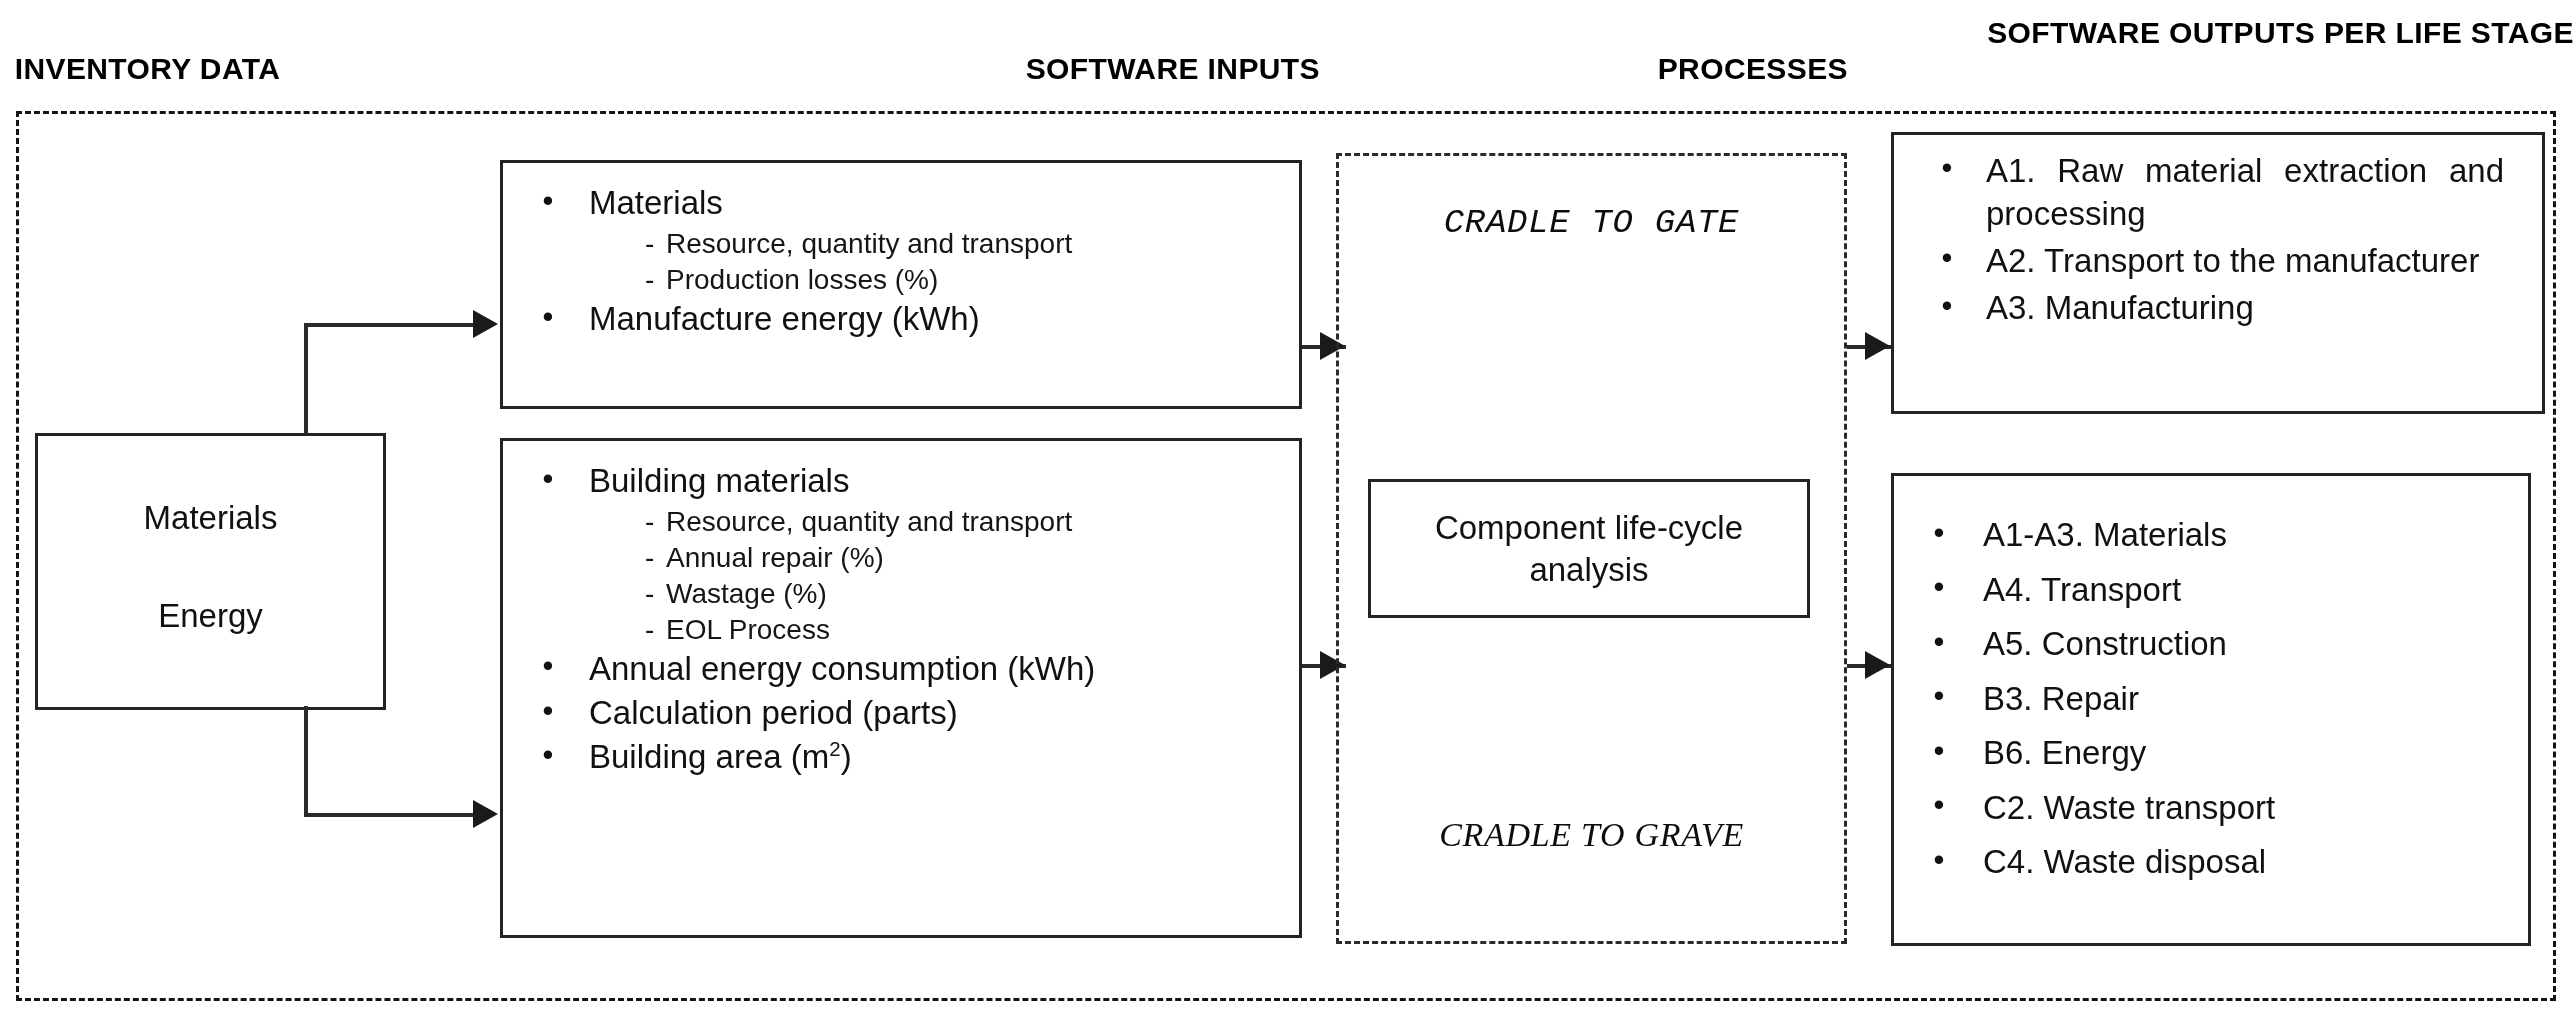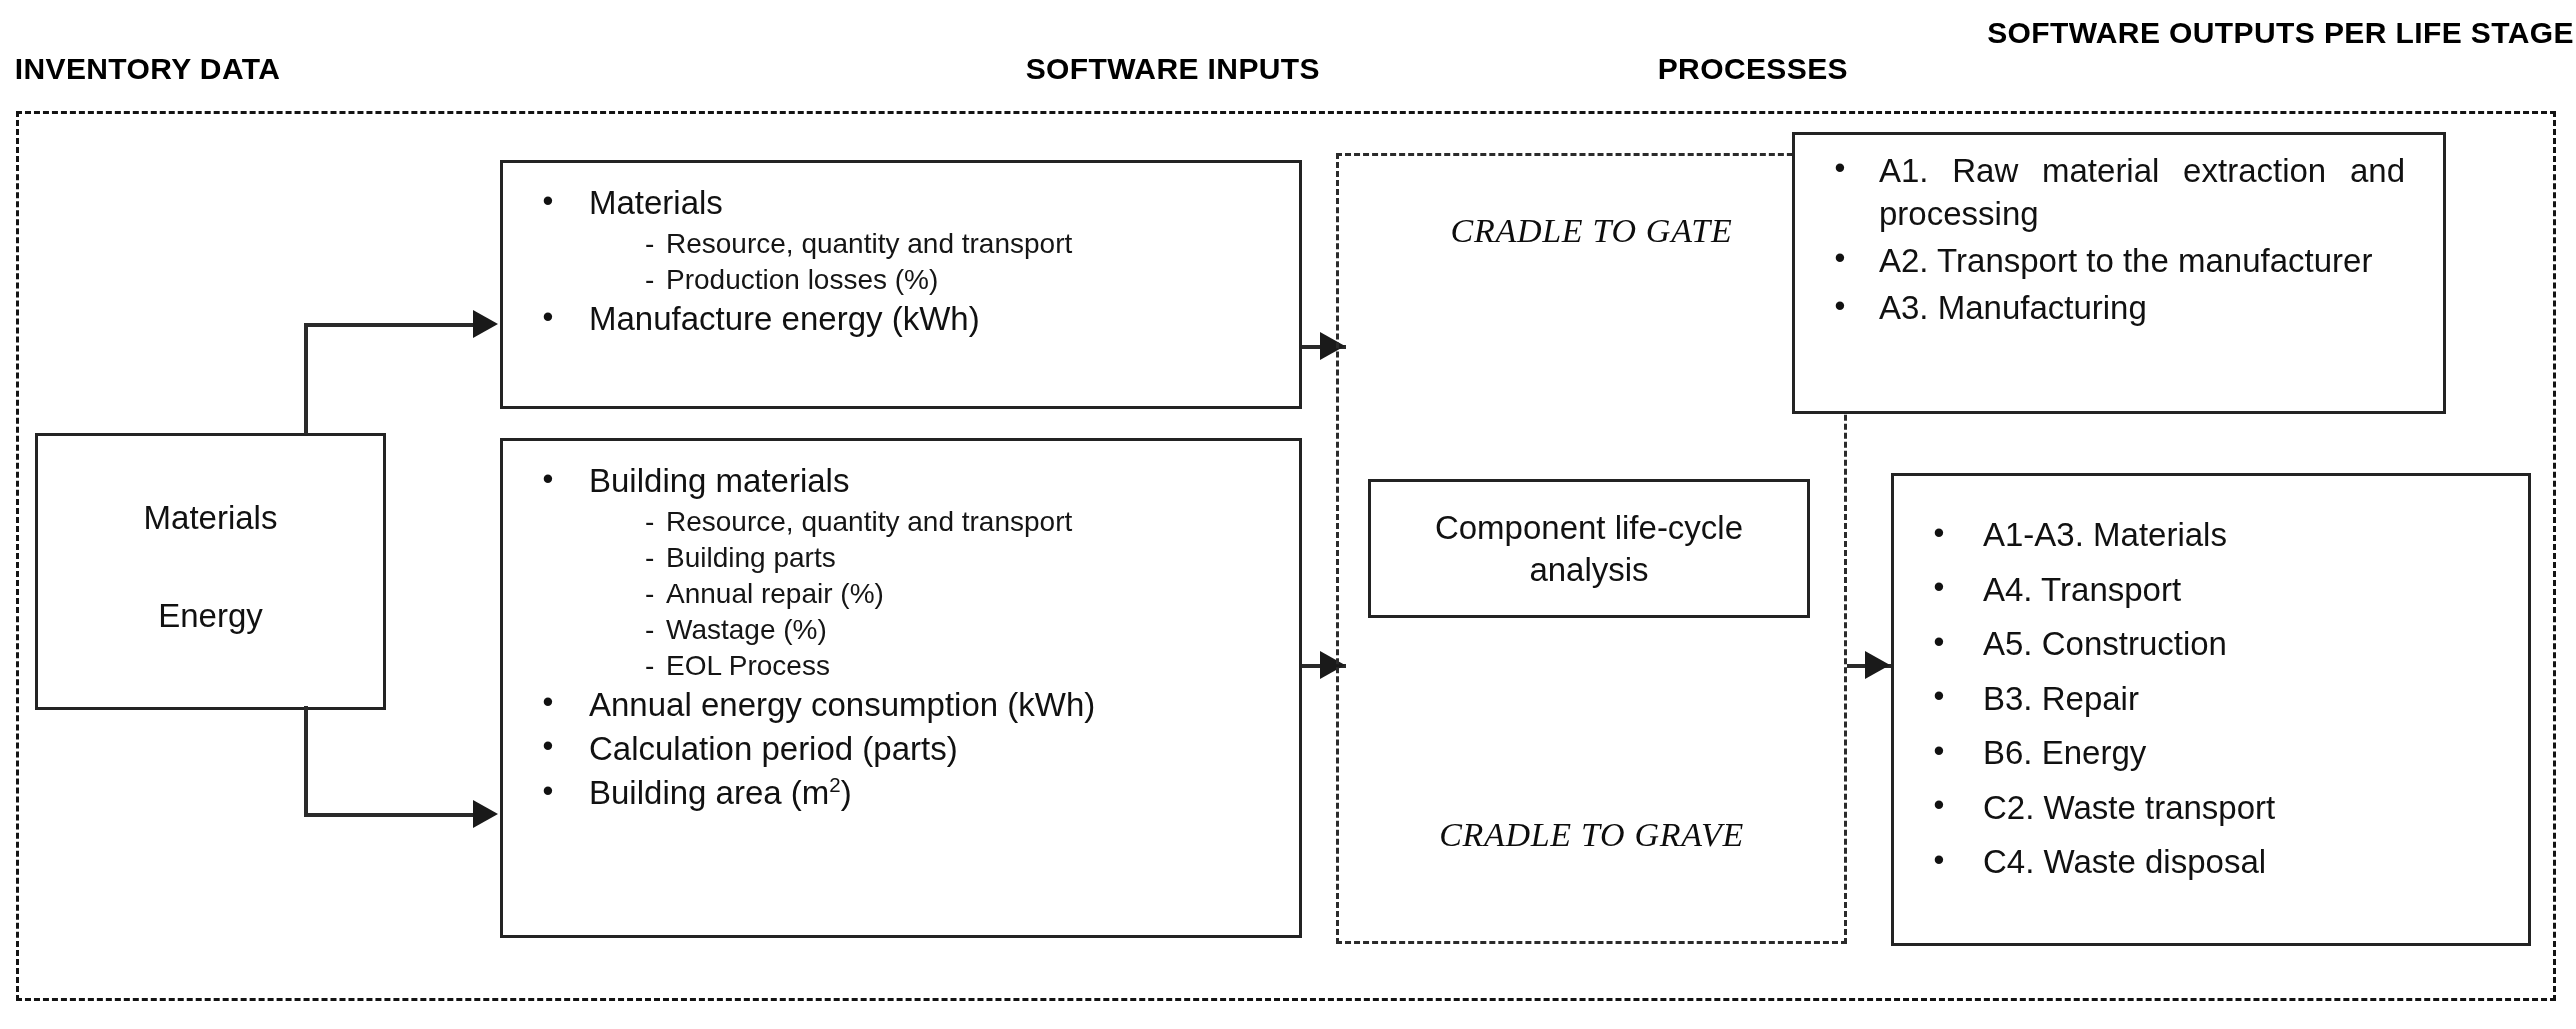--- a/index.html
+++ b/index.html
@@ -140,21 +140,21 @@
     position: absolute;
     left: 0;
     width: 100%;
     text-align: center;
     font-family: "Liberation Serif", serif;
     font-style: italic;
     font-size: 34px;
     letter-spacing: 0.7px;
     color: #0d0d0d;
   }
-  #label-cradle-gate  { top: 56px; }
+  #label-cradle-gate  { top: 48px; font-family: Liberation Mono, monospace; }
   #label-cradle-grave { top: 660px; }
 
   #clc-box {
     left: 1368px;
     top: 479px;
     width: 442px;
     height: 139px;
     display: flex;
     align-items: center;
     justify-content: center;
@@ -162,24 +162,25 @@
   #clc-box .clc-text {
     font-size: 33px;
     line-height: 1.25;
     text-align: center;
     color: #111;
     padding: 0 13.2px;
   }
 
   
   #outputs-box-1 {
-    left: 1792px;
+    left: 1891px;
     top: 132px;
     width: 654px;
     height: 282px;
+    padding-left: 8px;
   }
   #outputs-box-2 {
     left: 1891px;
     top: 473px;
     width: 640px;
     height: 473px;
   }
   #outputs-box-1 .bullet-list { padding-top: 14.7px; }
   #outputs-box-1 .bullet-item {
     text-align: justify;
@@ -242,21 +243,20 @@
       <li class="sub-item">Resource, quantity and transport</li>
       <li class="sub-item">Production losses (%)</li>
       <li class="bullet-item">Manufacture energy (kWh)</li>
     </ul>
   </div>
 
   <div class="solid-box" id="inputs-box-2">
     <ul class="bullet-list">
       <li class="bullet-item">Building materials</li>
       <li class="sub-item">Resource, quantity and transport</li>
-      <li class="sub-item">Building parts</li>
       <li class="sub-item">Annual repair (%)</li>
       <li class="sub-item">Wastage (%)</li>
       <li class="sub-item">EOL Process</li>
       <li class="bullet-item">Annual energy consumption (kWh)</li>
       <li class="bullet-item">Calculation period (parts)</li>
       <li class="bullet-item"><span>Building area (m</span><span class="sup">2</span><span>)</span></li>
     </ul>
   </div>
 
   <div class="conn conn-h" style="left:1302px; top:345px; width:44px;"></div>

